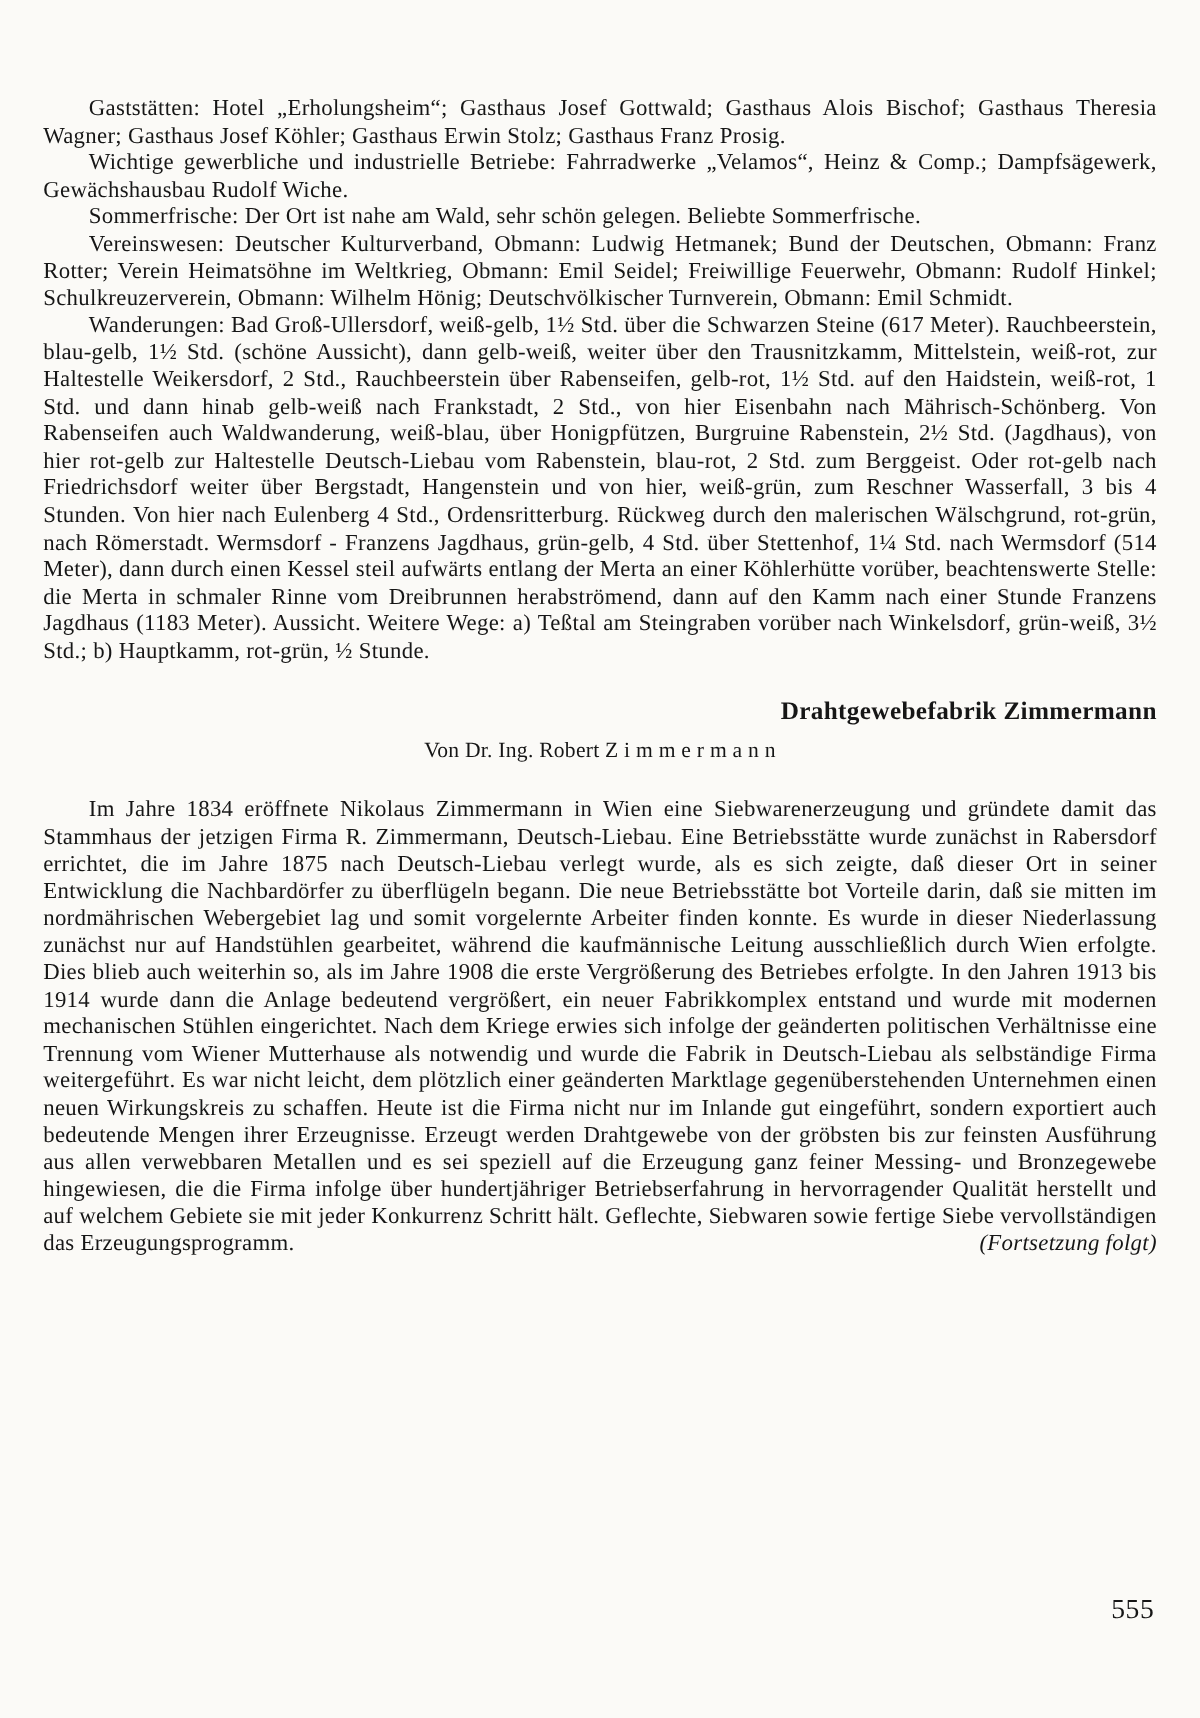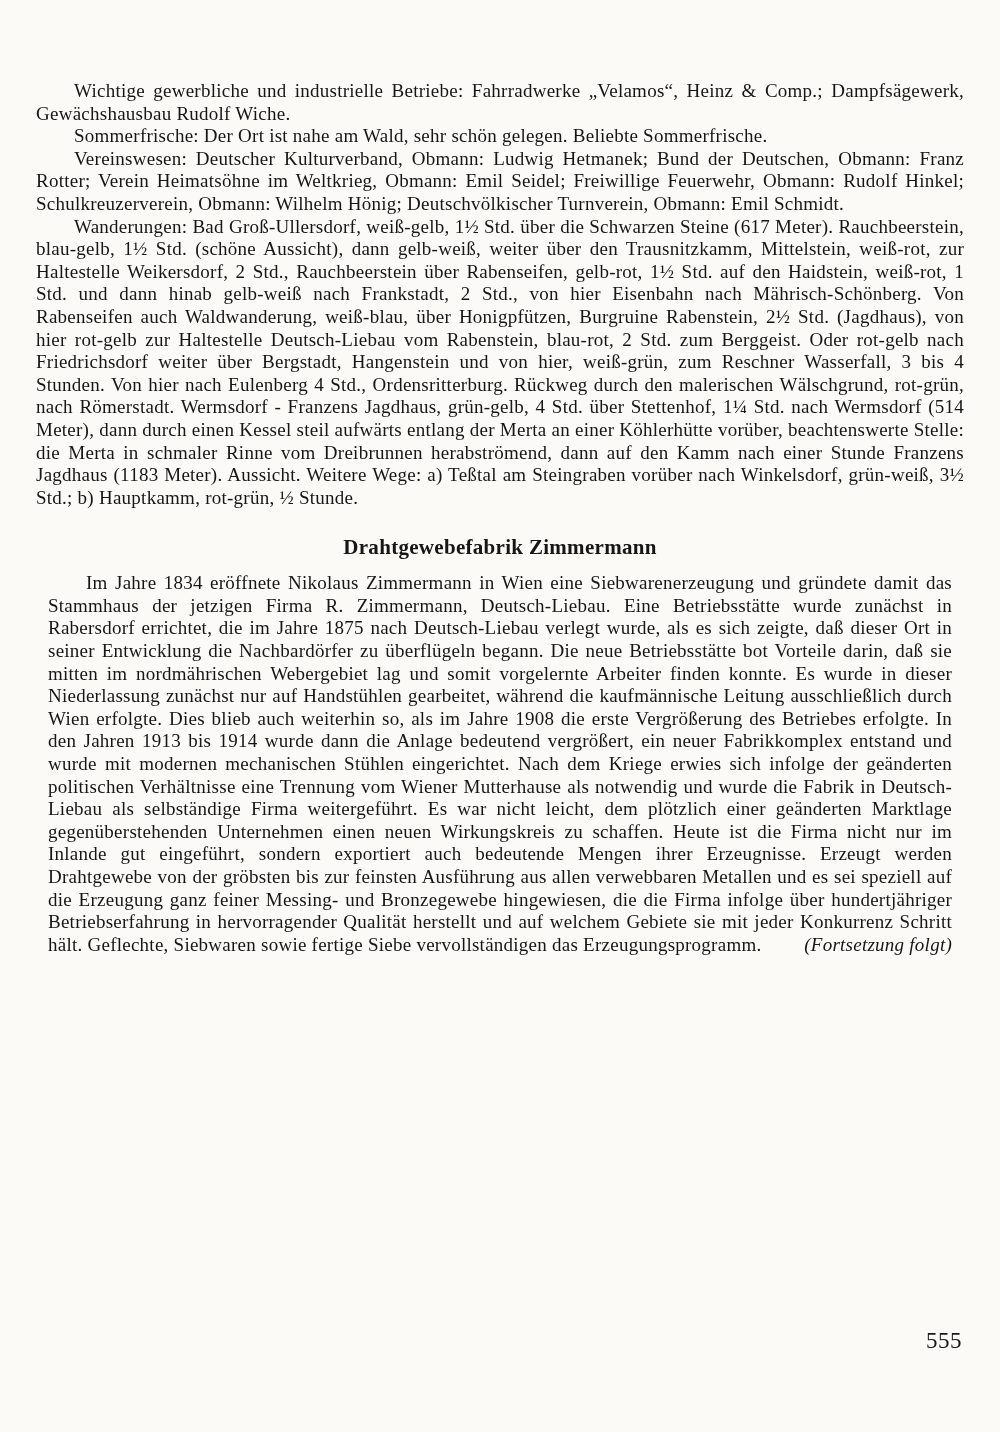--- a/index.html
+++ b/index.html
@@ -22,33 +22,33 @@
   .para {
     margin: 0;
     font-size: 19px;
     line-height: 22.6px;
     letter-spacing: 0.25px;
     text-align: justify;
     text-indent: 38px;
   }
   .article-title {
     margin: 26px 0 10px 0;
-    text-align: center;
+    text-align: right;
     font-size: 21px;
     font-weight: bold;
     letter-spacing: 0.3px;
   }
   .byline {
     margin: 0 0 28px 0;
     text-align: center;
     font-size: 18px;
     letter-spacing: 0.2px;
   }
   .article-para {
-    margin: 12px;
+    margin: 0;
     font-size: 19px;
     line-height: 22.6px;
     letter-spacing: 0.25px;
     text-align: justify;
   }
   .article-para .lead-indent { display: inline-block; width: 38px; }
   .continuation {
     float: right;
     font-style: italic;
   }
@@ -59,28 +59,30 @@
     font-size: 23px;
     letter-spacing: 0.5px;
   }
 </style>
 </head>
 <body>
 
 <div class="page">
 
   <div class="gazetteer">
+    <p class="para">Gaststätten: Hotel „Erholungsheim“; Gasthaus Josef Gottwald; Gasthaus Alois Bischof; Gasthaus Theresia Wagner; Gasthaus Josef Köhler; Gasthaus Erwin Stolz; Gasthaus Franz Prosig.</p>
     <p class="para">Wichtige gewerbliche und industrielle Betriebe: Fahrradwerke „Velamos“, Heinz &amp; Comp.; Dampfsägewerk, Gewächshausbau Rudolf Wiche.</p>
     <p class="para">Sommerfrische: Der Ort ist nahe am Wald, sehr schön gelegen. Beliebte Sommerfrische.</p>
     <p class="para">Vereinswesen: Deutscher Kulturverband, Obmann: Ludwig Hetmanek; Bund der Deutschen, Obmann: Franz Rotter; Verein Heimatsöhne im Weltkrieg, Obmann: Emil Seidel; Freiwillige Feuerwehr, Obmann: Rudolf Hinkel; Schulkreuzerverein, Obmann: Wilhelm Hönig; Deutschvölkischer Turnverein, Obmann: Emil Schmidt.</p>
     <p class="para">Wanderungen: Bad Groß-Ullersdorf, weiß-gelb, 1½ Std. über die Schwarzen Steine (617 Meter). Rauchbeerstein, blau-gelb, 1½ Std. (schöne Aussicht), dann gelb-weiß, weiter über den Trausnitzkamm, Mittelstein, weiß-rot, zur Haltestelle Weikersdorf, 2 Std., Rauchbeerstein über Rabenseifen, gelb-rot, 1½ Std. auf den Haidstein, weiß-rot, 1 Std. und dann hinab gelb-weiß nach Frankstadt, 2 Std., von hier Eisenbahn nach Mährisch-Schönberg. Von Rabenseifen auch Waldwanderung, weiß-blau, über Honigpfützen, Burgruine Rabenstein, 2½ Std. (Jagdhaus), von hier rot-gelb zur Haltestelle Deutsch-Liebau vom Rabenstein, blau-rot, 2 Std. zum Berggeist. Oder rot-gelb nach Friedrichsdorf weiter über Bergstadt, Hangenstein und von hier, weiß-grün, zum Reschner Wasserfall, 3 bis 4 Stunden. Von hier nach Eulenberg 4 Std., Ordensritterburg. Rückweg durch den malerischen Wälschgrund, rot-grün, nach Römerstadt. Wermsdorf - Franzens Jagdhaus, grün-gelb, 4 Std. über Stettenhof, 1¼ Std. nach Wermsdorf (514 Meter), dann durch einen Kessel steil aufwärts entlang der Merta an einer Köhlerhütte vorüber, beachtenswerte Stelle: die Merta in schmaler Rinne vom Dreibrunnen herabströmend, dann auf den Kamm nach einer Stunde Franzens Jagdhaus (1183 Meter). Aussicht. Weitere Wege: a) Teßtal am Steingraben vorüber nach Winkelsdorf, grün-weiß, 3½ Std.; b) Hauptkamm, rot-grün, ½ Stunde.</p>
   </div>
 
   <h2 class="article-title">Drahtgewebefabrik Zimmermann</h2>
 
+  <p class="byline">Von Dr. Ing. Robert Z i m m e r m a n n</p>
 
   <div class="article-body">
     <p class="article-para">
       <span class="lead-indent"></span><span>Im Jahre 1834 eröffnete Nikolaus Zimmermann in Wien eine Siebwarenerzeugung und gründete damit das Stammhaus der jetzigen Firma R. Zimmermann, Deutsch-Liebau. Eine Betriebsstätte wurde zunächst in Rabersdorf errichtet, die im Jahre 1875 nach Deutsch-Liebau verlegt wurde, als es sich zeigte, daß dieser Ort in seiner Entwicklung die Nachbardörfer zu überflügeln begann. Die neue Betriebsstätte bot Vorteile darin, daß sie mitten im nordmährischen Webergebiet lag und somit vorgelernte Arbeiter finden konnte. Es wurde in dieser Niederlassung zunächst nur auf Handstühlen gearbeitet, während die kaufmännische Leitung ausschließlich durch Wien erfolgte. Dies blieb auch weiterhin so, als im Jahre 1908 die erste Vergrößerung des Betriebes erfolgte. In den Jahren 1913 bis 1914 wurde dann die Anlage bedeutend vergrößert, ein neuer Fabrikkomplex entstand und wurde mit modernen mechanischen Stühlen eingerichtet. Nach dem Kriege erwies sich infolge der geänderten politischen Verhältnisse eine Trennung vom Wiener Mutterhause als notwendig und wurde die Fabrik in Deutsch-Liebau als selbständige Firma weitergeführt. Es war nicht leicht, dem plötzlich einer geänderten Marktlage gegenüberstehenden Unternehmen einen neuen Wirkungskreis zu schaffen. Heute ist die Firma nicht nur im Inlande gut eingeführt, sondern exportiert auch bedeutende Mengen ihrer Erzeugnisse. Erzeugt werden Drahtgewebe von der gröbsten bis zur feinsten Ausführung aus allen verwebbaren Metallen und es sei speziell auf die Erzeugung ganz feiner Messing- und Bronzegewebe hingewiesen, die die Firma infolge über hundertjähriger Betriebserfahrung in hervorragender Qualität herstellt und auf welchem Gebiete sie mit jeder Konkurrenz Schritt hält. Geflechte, Siebwaren sowie fertige Siebe vervollständigen das Erzeugungsprogramm.</span>
       <span class="continuation">(Fortsetzung folgt)</span>
     </p>
   </div>
 
   <div class="page-number">555</div>
 

